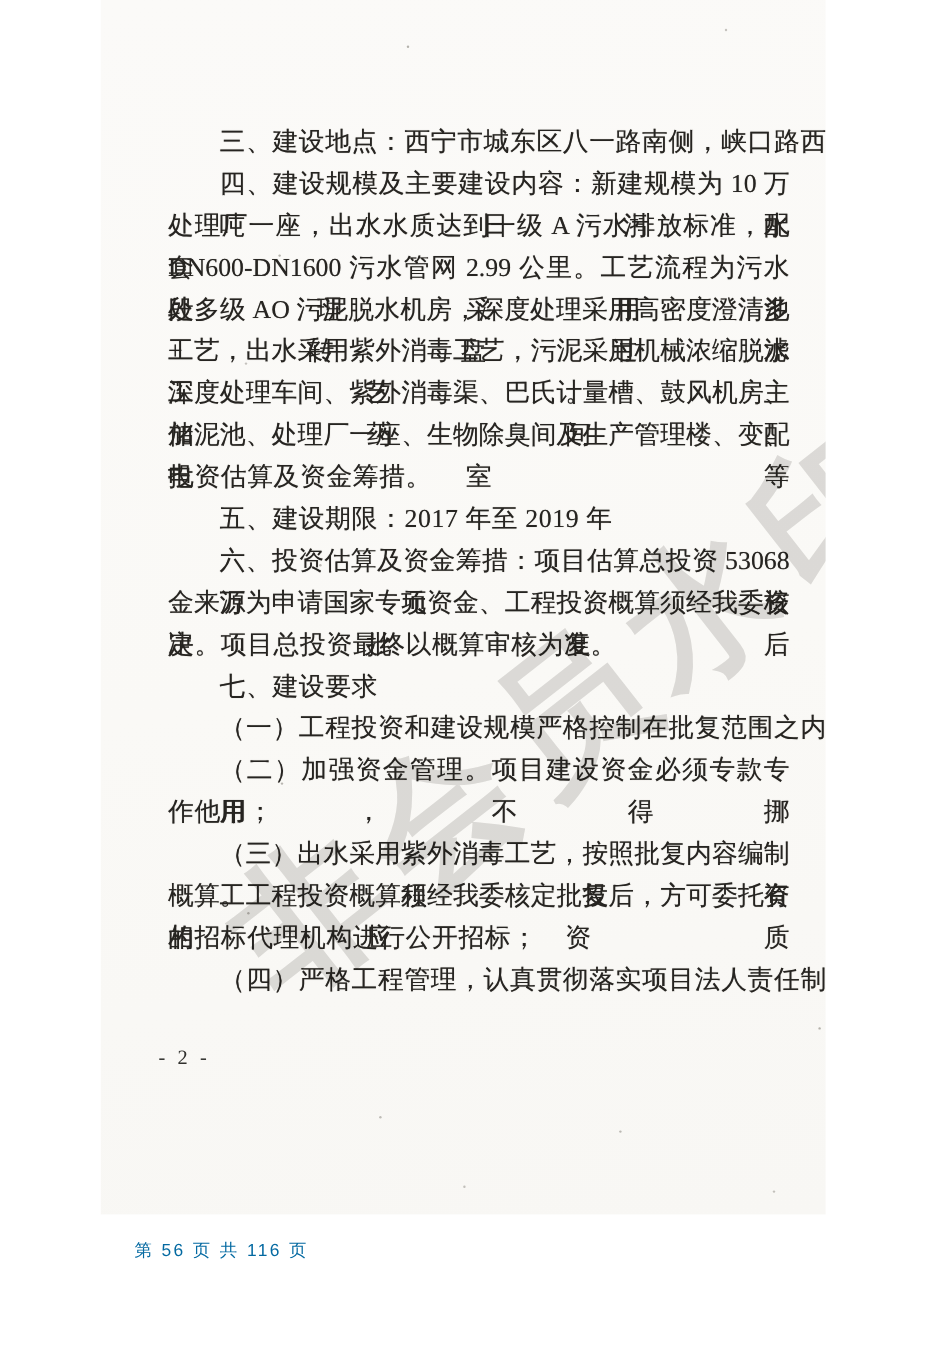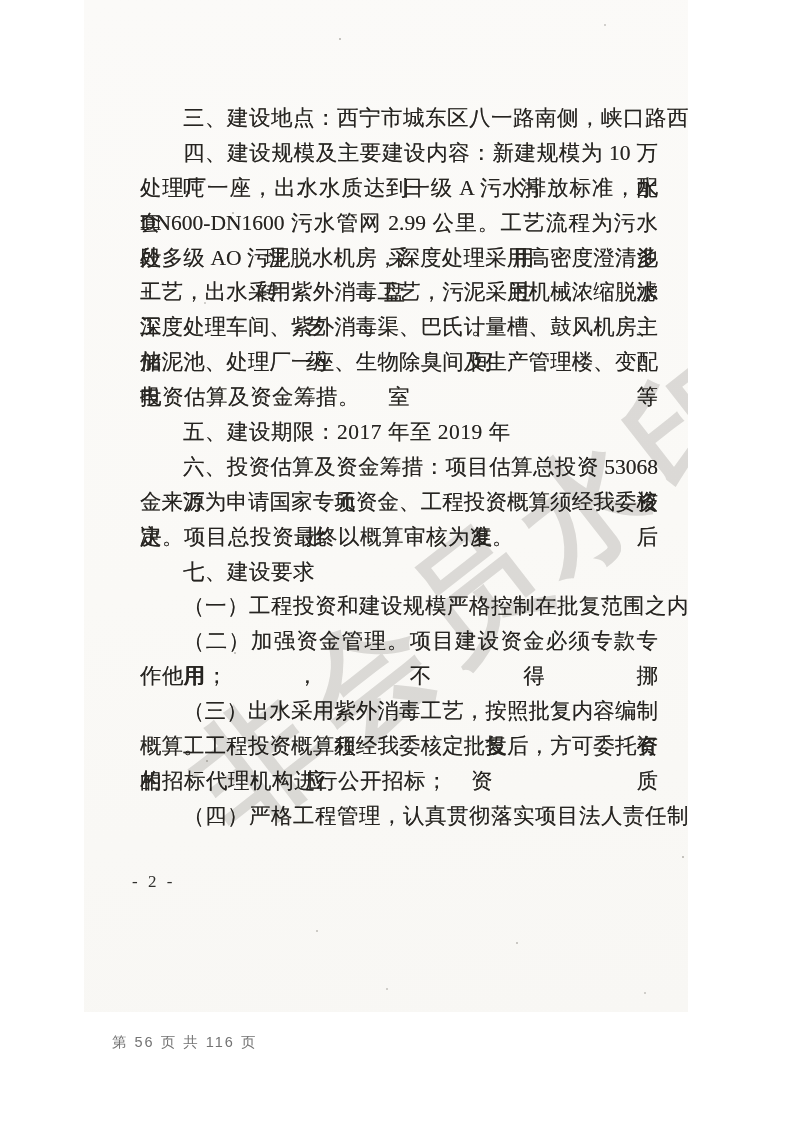--- a/index.html
+++ b/index.html
@@ -115,21 +115,21 @@
     pointer-events: none;
   }
   
   .footer {
     position: absolute;
     left: 112px;
     top: 1033px;
     font-family: "Liberation Sans", sans-serif;
     font-size: 14.5px;
     letter-spacing: 2px;
-    color: #737373;
+    color: #0369a1;
   }
 </style>
 </head>
 <body>
 
 <div class="page">
 
   <div class="scan">
 
     <div class="specks"></div>

